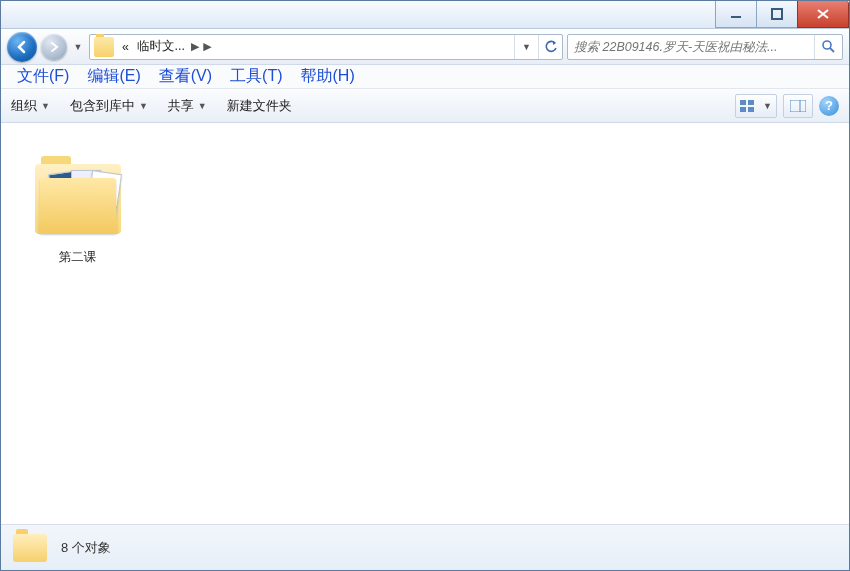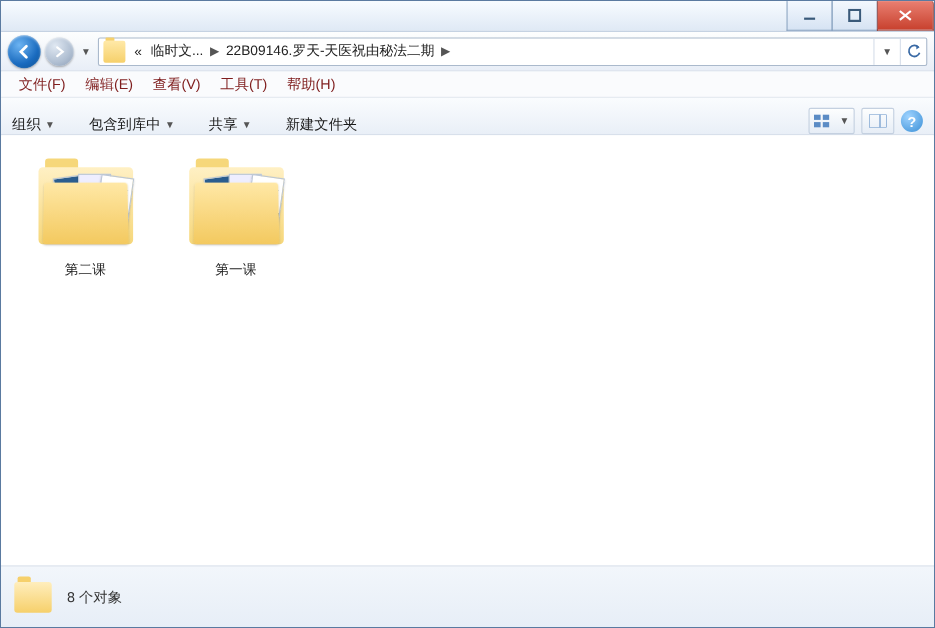--- a/index.html
+++ b/index.html
@@ -23,32 +23,32 @@
 .addr-folder::before{content:"";position:absolute;top:-3px;left:2px;width:8px;height:3px;background:#f6d06b;border-radius:1px 1px 0 0;}
 .crumb { padding:0 4px; font-size:12.5px; color:#222; white-space:nowrap; }
 .crumb-sep { font-size:11px; color:#555; padding:0 2px; }
 .addr-drop, .addr-refresh { width:24px; height:100%; display:flex; align-items:center; justify-content:center; border-left:1px solid #d6deea; }
 .searchbox { width:276px; height:26px; border:1px solid #aab9cc; background:#fff; display:flex; align-items:center; border-radius:2px; }
 .searchbox input { flex:1; border:none; outline:none; font-size:12.5px; color:#888; font-style:italic; padding:0 6px; background:transparent; }
 .searchbtn { width:28px; height:100%; display:flex; align-items:center; justify-content:center; border-left:1px solid #d6deea; }
 
 
 .menubar { height:24px; background:#fafbfd; display:flex; align-items:center; padding:0 8px; gap:2px; border-bottom:1px solid #e2e7ef; }
-.menuitem { font-size:13px; color:#7f1d1d; padding:2px 8px; }
-
-
-.toolbar { height:34px; background: linear-gradient(to bottom,#fafcfe,#e9eff7); display:flex; align-items:flex-end; padding:0 10px; gap:31px; border-bottom:1px solid #cfd9e7; }
+.menuitem { font-size:16px; color:#1d4ed8; padding:2px 8px; }
+
+
+.toolbar { height:34px; background: linear-gradient(to bottom,#fafcfe,#e9eff7); display:flex; align-items:center; padding:0 10px; gap:20px; border-bottom:1px solid #cfd9e7; }
 .toolitem { font-size:13px; color:#1a1a1a; display:flex; align-items:center; gap:4px; }
 .tool-right { margin-left:auto; display:flex; align-items:center; gap:6px; }
 .iconbtn { width:30px; height:24px; border:1px solid #c4d0e0; background:linear-gradient(to bottom,#fdfefe,#e6edf6); border-radius:2px; display:flex; align-items:center; justify-content:center; }
 .iconbtn.split{width:42px; justify-content:space-between; padding:0 4px;}
 .helpbtn { width:20px; height:20px; border-radius:50%; background:radial-gradient(circle at 35% 30%,#9fd3ff,#3a8fd6); color:#fff; font-size:13px; font-weight:bold; display:flex; align-items:center; justify-content:center; }
 
 
-.content { flex:1; background:#fff; overflow:auto; padding:12px 8px; }
+.content { flex:1; background:#fff; overflow:auto; padding:24px 8px; }
 .grid { display:flex; flex-wrap:wrap; gap:0; }
 .item { width:137px; height:135px; display:flex; flex-direction:column; align-items:center; justify-content:flex-start; padding-top:6px; }
 .item .iconwrap { width:100px; height:92px; display:flex; align-items:center; justify-content:center; position:relative; }
 .item .label { font-size:12.5px; color:#222; text-align:center; margin-top:4px; }
 
 .folder-icon { width:86px; height:70px; position:relative; }
 .folder-back { position:absolute; inset:0; background:linear-gradient(to bottom,#fff0c4,#f6d77a); border-radius:4px; }
 .folder-tab { position:absolute; top:-8px; left:6px; width:30px; height:10px; background:#f6d77a; border-radius:3px 3px 0 0; }
 .folder-front { position:absolute; left:4px; right:4px; bottom:0; height:58px; background:linear-gradient(to bottom,#ffe8a6,#f3c95f); border-radius:3px; transform:perspective(200px) rotateX(6deg); transform-origin:bottom; box-shadow:0 1px 2px rgba(0,0,0,.2); }
 .thumb { position:absolute; width:30px; height:46px; background:#fff; border:1px solid #bcc7d4; top:8px; box-shadow:0 1px 2px rgba(0,0,0,.2); }
@@ -57,21 +57,21 @@
 .thumb.t3{left:54px; transform:rotate(8deg); background:linear-gradient(to bottom,#fff 0 70%,#2b5d8f 70%);}
 .thumb .lines{position:absolute;left:3px;right:3px;top:10px;bottom:6px;background:repeating-linear-gradient(to bottom,#cdd6e0 0 1px,transparent 1px 5px);}
 
 .pdf-icon { width:76px; height:92px; background:#2e3a8c; position:relative; }
 .pdf-icon::before{content:"";position:absolute;top:0;right:0;width:20px;height:20px;background:#fff;}
 .pdf-icon::after{content:"";position:absolute;top:0;right:0;border-style:solid;border-width:0 0 20px 20px;border-color:transparent transparent #5562b3 transparent;}
 .pdf-sq1{position:absolute;left:14px;top:30px;width:34px;height:22px;background:#fff;}
 .pdf-sq2{position:absolute;left:14px;top:56px;width:18px;height:20px;background:#fff;}
 
 
-.statusbar { height:56px; border-top:1px solid #d6deea; background:linear-gradient(to bottom,#f2f6fb,#e7eef7); display:flex; align-items:center; padding:12px 12px; gap:14px; }
+.statusbar { height:46px; border-top:1px solid #d6deea; background:linear-gradient(to bottom,#f2f6fb,#e7eef7); display:flex; align-items:center; padding:12px 12px; gap:14px; }
 .status-folder { width:34px; height:28px; background:linear-gradient(to bottom,#ffeebd,#f6d06b); border-radius:3px; position:relative; }
 .status-folder::before{content:"";position:absolute;top:-5px;left:3px;width:12px;height:5px;background:#f6d06b;border-radius:2px 2px 0 0;}
 .status-text { font-size:13px; color:#333; }
 
 .chev{font-size:9px;color:#555;}
 </style>
 </head>
 <body>
 
 <div class="window">
@@ -107,34 +107,42 @@
     </div>
     <div class="dropnav">
         <span class="chev">▼</span>
       </div>
 
     <div class="addrbox">
       <div class="addr-folder"></div>
       <span class="crumb">«</span>
       <span class="crumb">临时文...</span>
       <span class="crumb-sep">▶</span>
-      <span class="crumb">22B09146.罗天-天医祝由秘法二期</span>
       <span class="crumb-sep">▶</span>
       <div style="flex:1"></div>
       <div class="addr-drop">
           <span class="chev">▼</span>
         </div>
       <div class="addr-refresh">
         <svg width="14" height="14">
             <path d="M11 3 A5 5 0 1 0 12 8" fill="none" stroke="#3a6aa5" stroke-width="1.6"></path>
             <path d="M9 1 L12 3 L9 5 Z" fill="#3a6aa5"></path>
           </svg>
       </div>
     </div>
 
+    <div class="searchbox">
+      <input placeholder="搜索 22B09146.罗天-天医祝由秘法..." style="">
+      <div class="searchbtn">
+        <svg width="15" height="15">
+            <circle cx="6" cy="6" r="4" fill="none" stroke="#4a7abf" stroke-width="1.6"></circle>
+            <line x1="9" y1="9" x2="13" y2="13" stroke="#4a7abf" stroke-width="1.8"></line>
+          </svg>
+      </div>
+    </div>
   </div>
 
   <div class="menubar">
     <div class="menuitem">文件(F)</div>
     <div class="menuitem">编辑(E)</div>
     <div class="menuitem">查看(V)</div>
     <div class="menuitem">工具(T)</div>
     <div class="menuitem">帮助(H)</div>
   </div>
 
@@ -190,39 +198,20 @@
                 <div class="lines"></div>
               </div>
               <div class="thumb t3">
                 <div class="lines"></div>
               </div>
               <div class="folder-front"></div>
             </div>
           </div>
           <div class="label">第二课</div>
         </div>
-        <div class="item">
-          <div class="iconwrap">
-            <div class="folder-icon">
-              <div class="folder-tab"></div>
-              <div class="folder-back"></div>
-              <div class="thumb t1">
-                <div class="lines"></div>
-              </div>
-              <div class="thumb t2">
-                <div class="lines"></div>
-              </div>
-              <div class="thumb t3">
-                <div class="lines"></div>
-              </div>
-              <div class="folder-front"></div>
-            </div>
-          </div>
-          <div class="label">第一课</div>
-        </div>
       </div>
   </div>
 
   <div class="statusbar">
     <div class="status-folder"></div>
     <div class="status-text">8 个对象</div>
   </div>
 
 </div>
 

